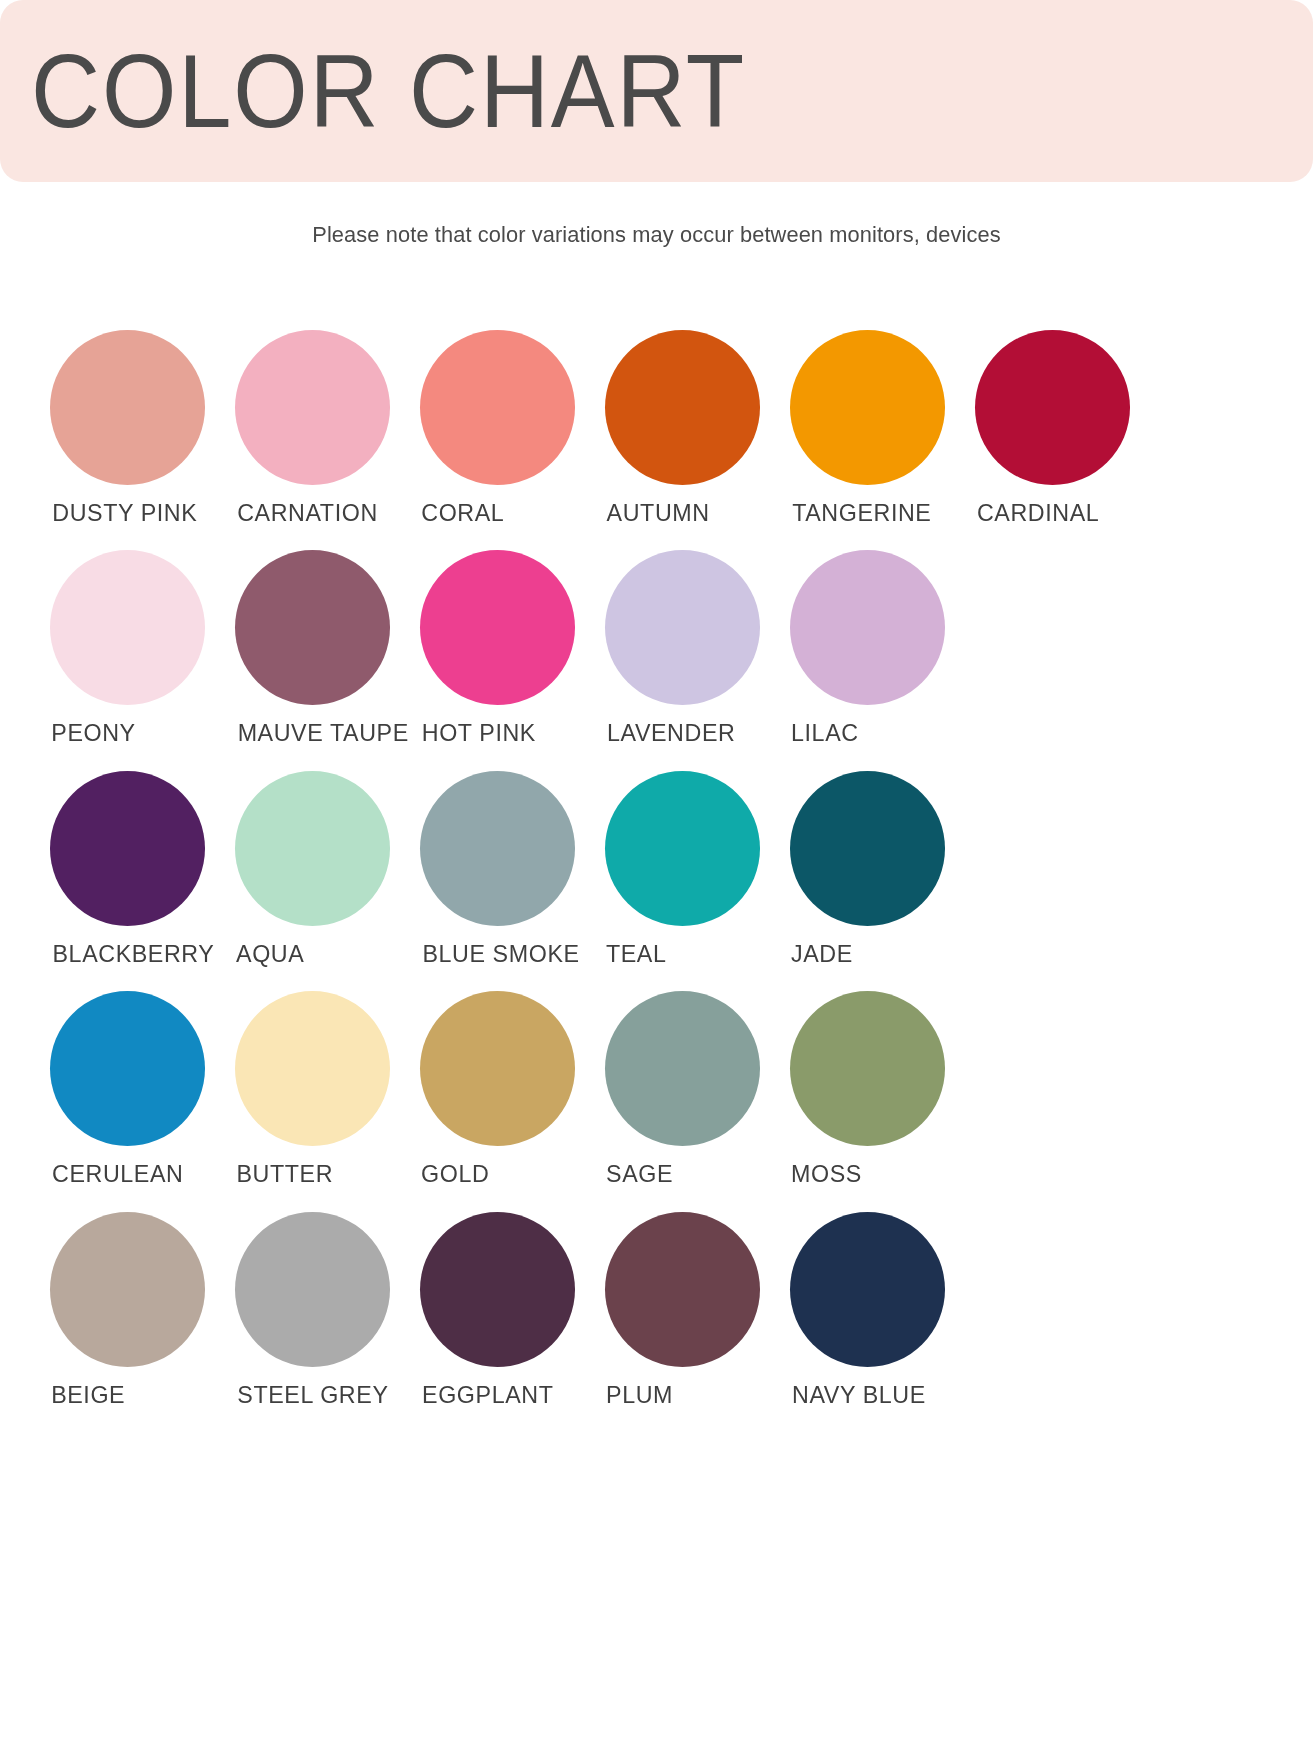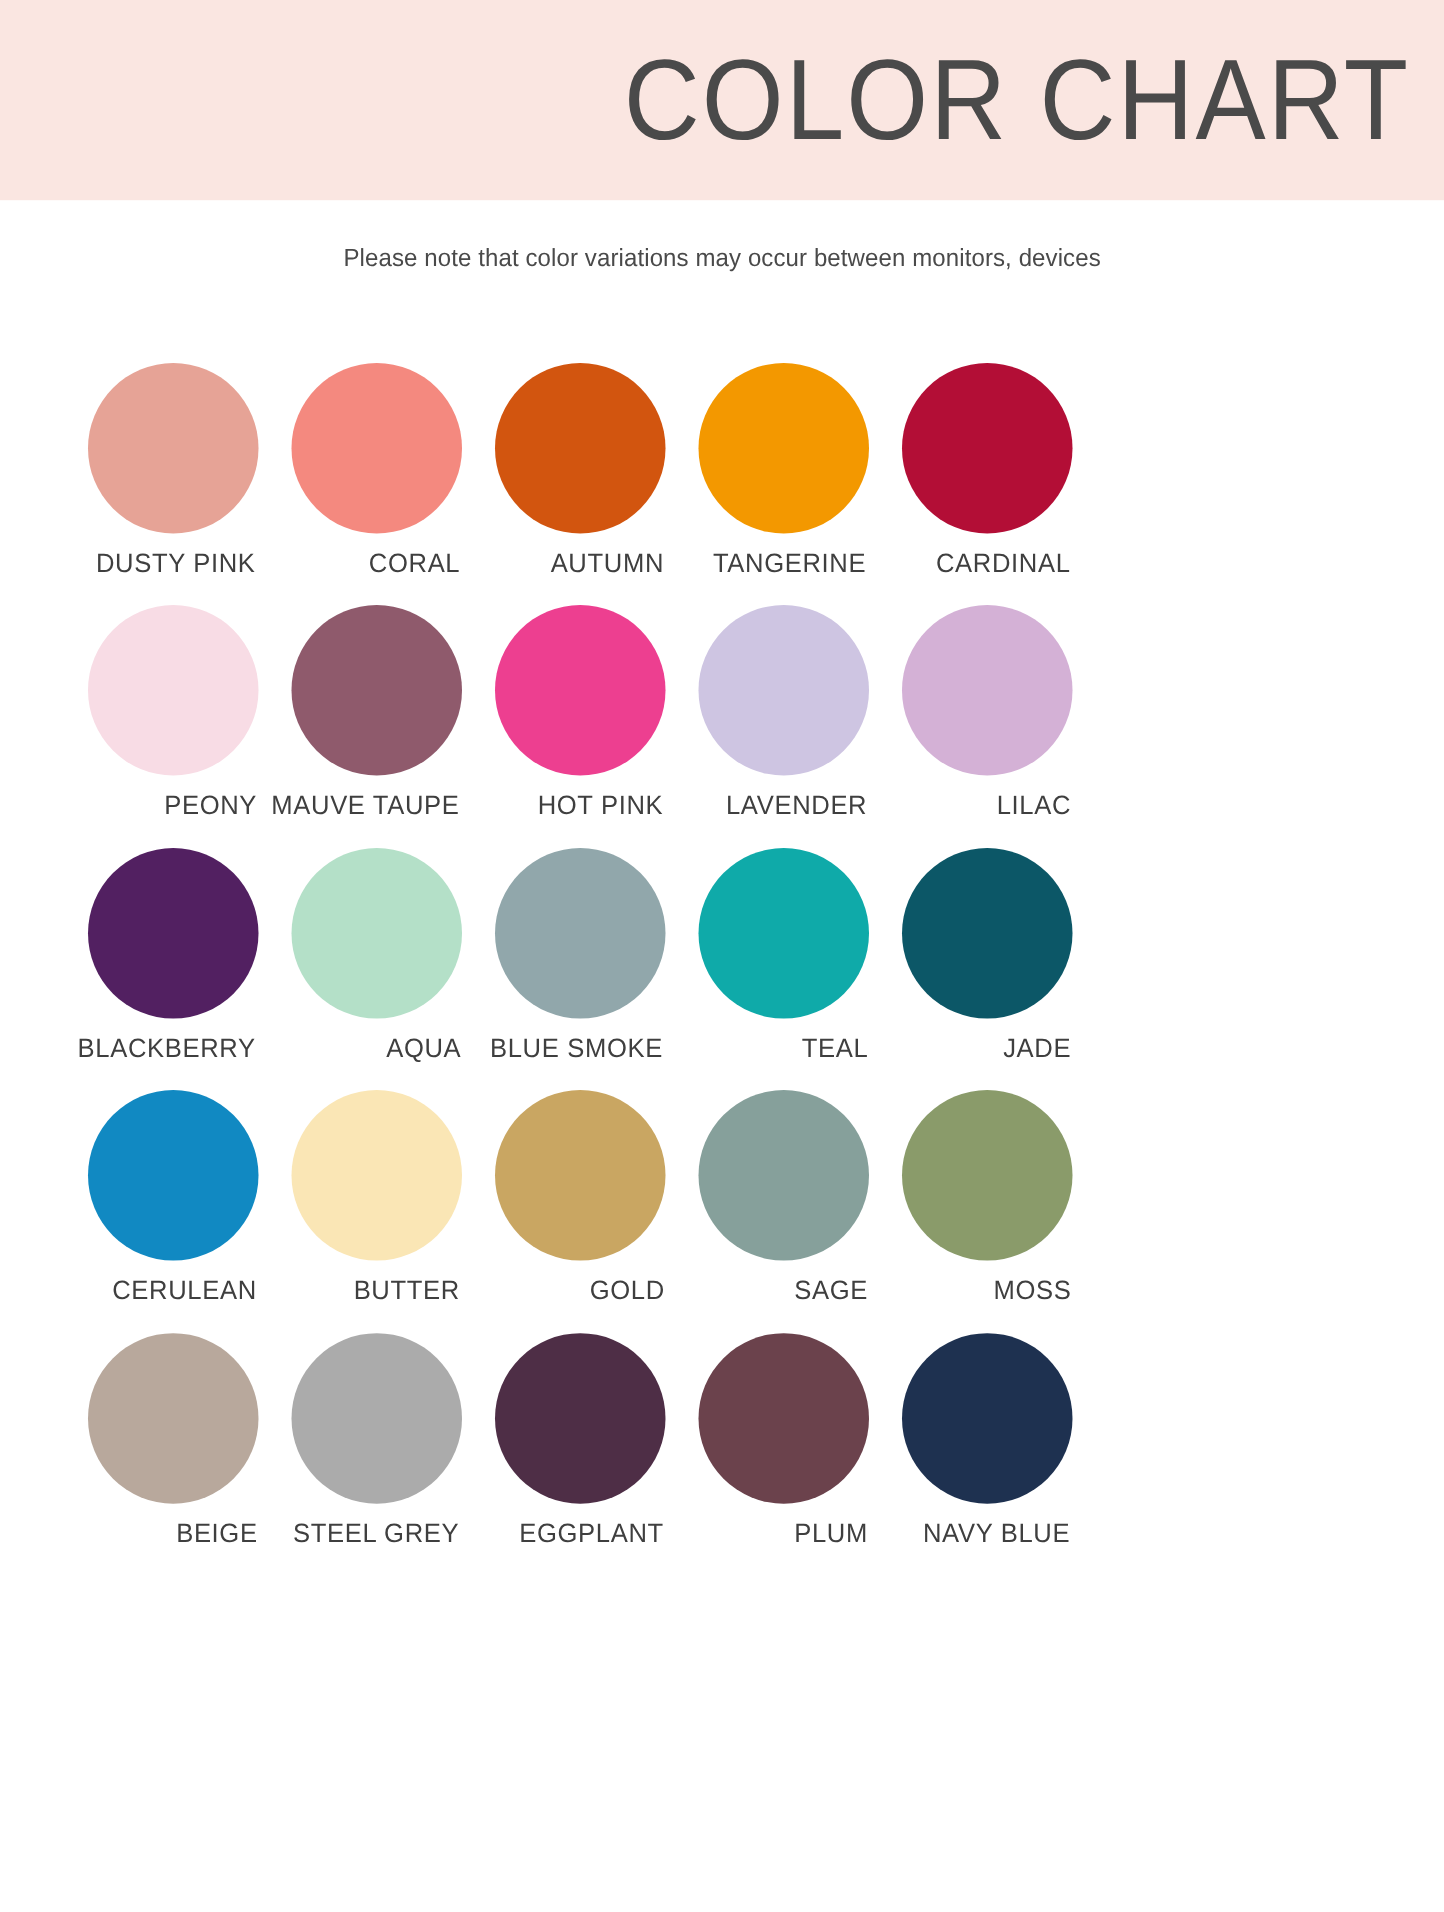--- a/index.html
+++ b/index.html
@@ -20,21 +20,22 @@
 
   
   #header-banner {
     position:absolute;
     left:0; top:0;
     width:1313px;
     height:182px;
     background:#fae6e1;
     display:flex;
     align-items:center;
-    justify-content:flex-end;
+    justify-content:flex-start;
+    border-radius:23px;
   }
   #page-title {
     font-family:"Liberation Sans Narrow","Liberation Sans", sans-serif;
     font-size:104px;
     letter-spacing:2px;
     color:#4a4a4a;
     font-weight:400;
     line-height:1;
     transform:scaleX(0.92);
     white-space:nowrap;
@@ -62,21 +63,21 @@
   }
   .swatch-row {
     display:flex;
     width:1110px;
     margin:0 0 24px 0;
   }
   .swatch-cell {
     width:185px;
     display:flex;
     flex-direction:column;
-    align-items:flex-end;
+    align-items:flex-start;
   }
   .swatch-dot {
     width:155px;
     height:155px;
     border-radius:50%;
     display:block;
   }
   .swatch-label {
     margin-top:15px;
     font-family:"Liberation Sans Narrow","Liberation Sans", sans-serif;
@@ -100,20 +101,24 @@
 
   <p id="subtitle">Please note that color variations may occur between monitors, devices</p>
 
   <div id="swatch-grid">
       <div class="swatch-row">
         <div class="swatch-cell">
           <span class="swatch-dot" style="background: rgb(230, 163, 150);"></span>
           <span class="swatch-label">DUSTY PINK</span>
         </div>
         <div class="swatch-cell">
+          <span class="swatch-dot" style="background: rgb(243, 176, 192);"></span>
+          <span class="swatch-label">CARNATION</span>
+        </div>
+        <div class="swatch-cell">
           <span class="swatch-dot" style="background: rgb(244, 137, 127);"></span>
           <span class="swatch-label">CORAL</span>
         </div>
         <div class="swatch-cell">
           <span class="swatch-dot" style="background: rgb(210, 85, 15);"></span>
           <span class="swatch-label">AUTUMN</span>
         </div>
         <div class="swatch-cell">
           <span class="swatch-dot" style="background: rgb(243, 152, 0);"></span>
           <span class="swatch-label">TANGERINE</span>

